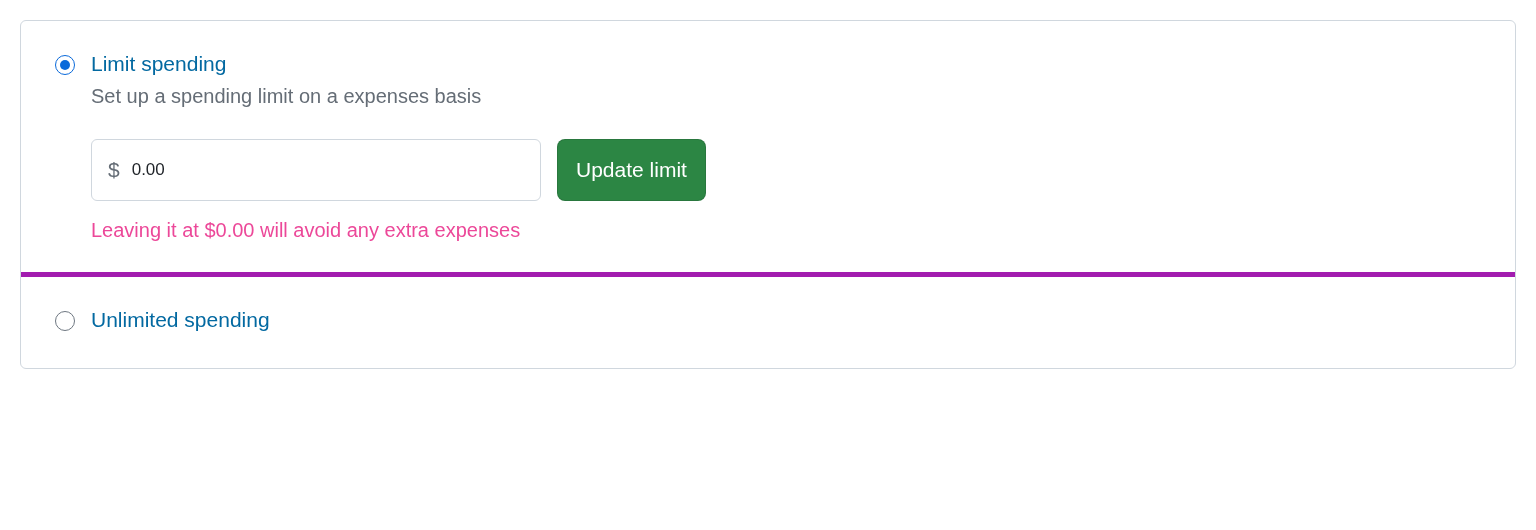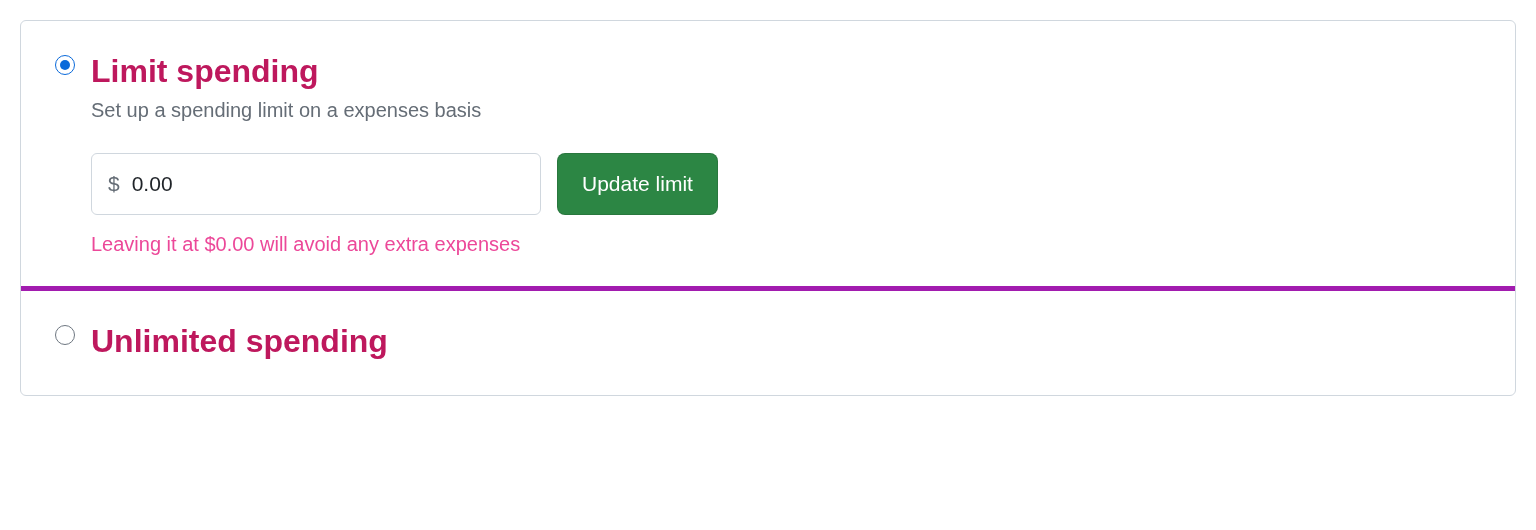--- a/index.html
+++ b/index.html
@@ -57,24 +57,24 @@
       transform: translate(-50%, -50%);
       width: 10px;
       height: 10px;
       border-radius: 50%;
       background: #0969da;
     }
     .option-text {
       flex: 1;
     }
     .option-title {
-      font-size: 32px;
-      font-weight: 700;
+      font-size: 21px;
+      font-weight: 400;
       line-height: 1.25;
-      color: #be185d;
+      color: #0369a1;
       margin-bottom: 4px;
     }
     .option-desc {
       font-size: 20px;
       color: #656d76;
       line-height: 1.5;
     }
     .limit-controls {
       margin-top: 28px;
       margin-left: 36px;
@@ -95,34 +95,34 @@
       padding: 0 16px;
     }
     .input-prefix {
       color: #656d76;
       font-size: 21px;
       margin-right: 12px;
     }
     .input-field {
       border: none;
       outline: none;
-      font-size: 21px;
+      font-size: 17px;
       color: #1f2328;
       width: 100%;
       font-family: inherit;
       background: transparent;
     }
     .btn-primary {
       background: #2c8644;
       color: #ffffff;
       border: 1px solid rgba(27,31,36,0.15);
       border-radius: 8px;
       font-size: 21px;
       font-weight: 500;
-      padding: 0 24px;
+      padding: 0 18px;
       height: 62px;
       cursor: pointer;
       font-family: inherit;
       display: inline-flex;
       align-items: center;
       justify-content: center;
     }
     .hint {
       font-size: 20px;
       color: #ec4899;

